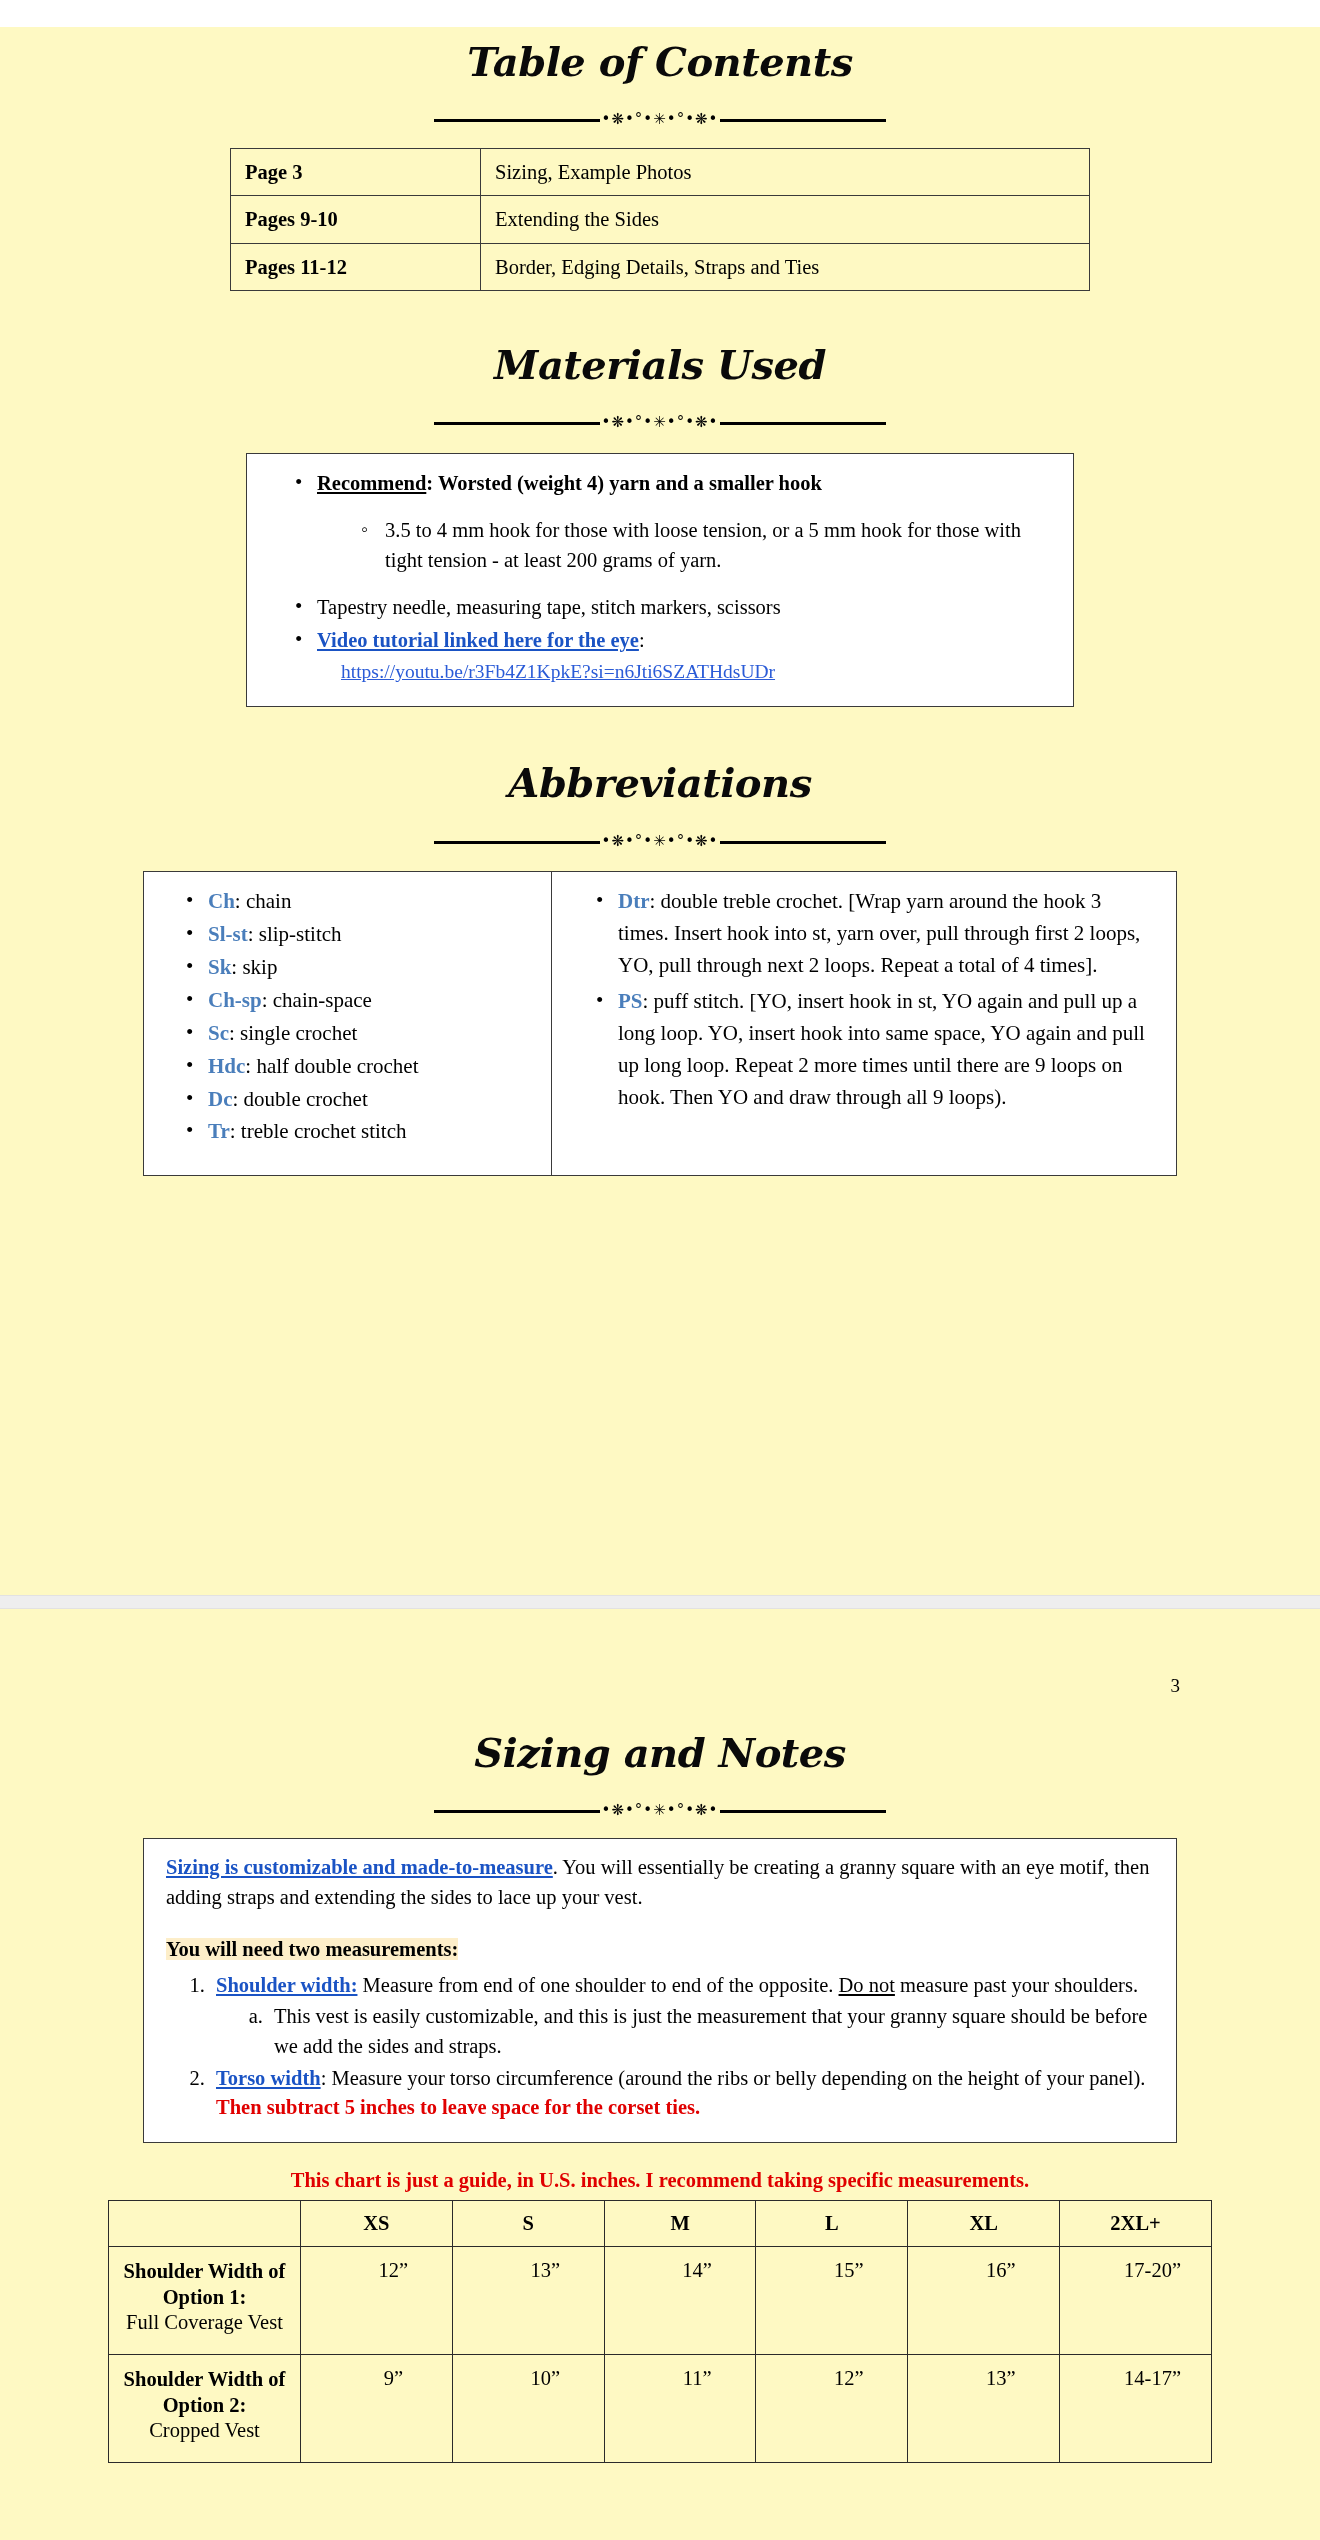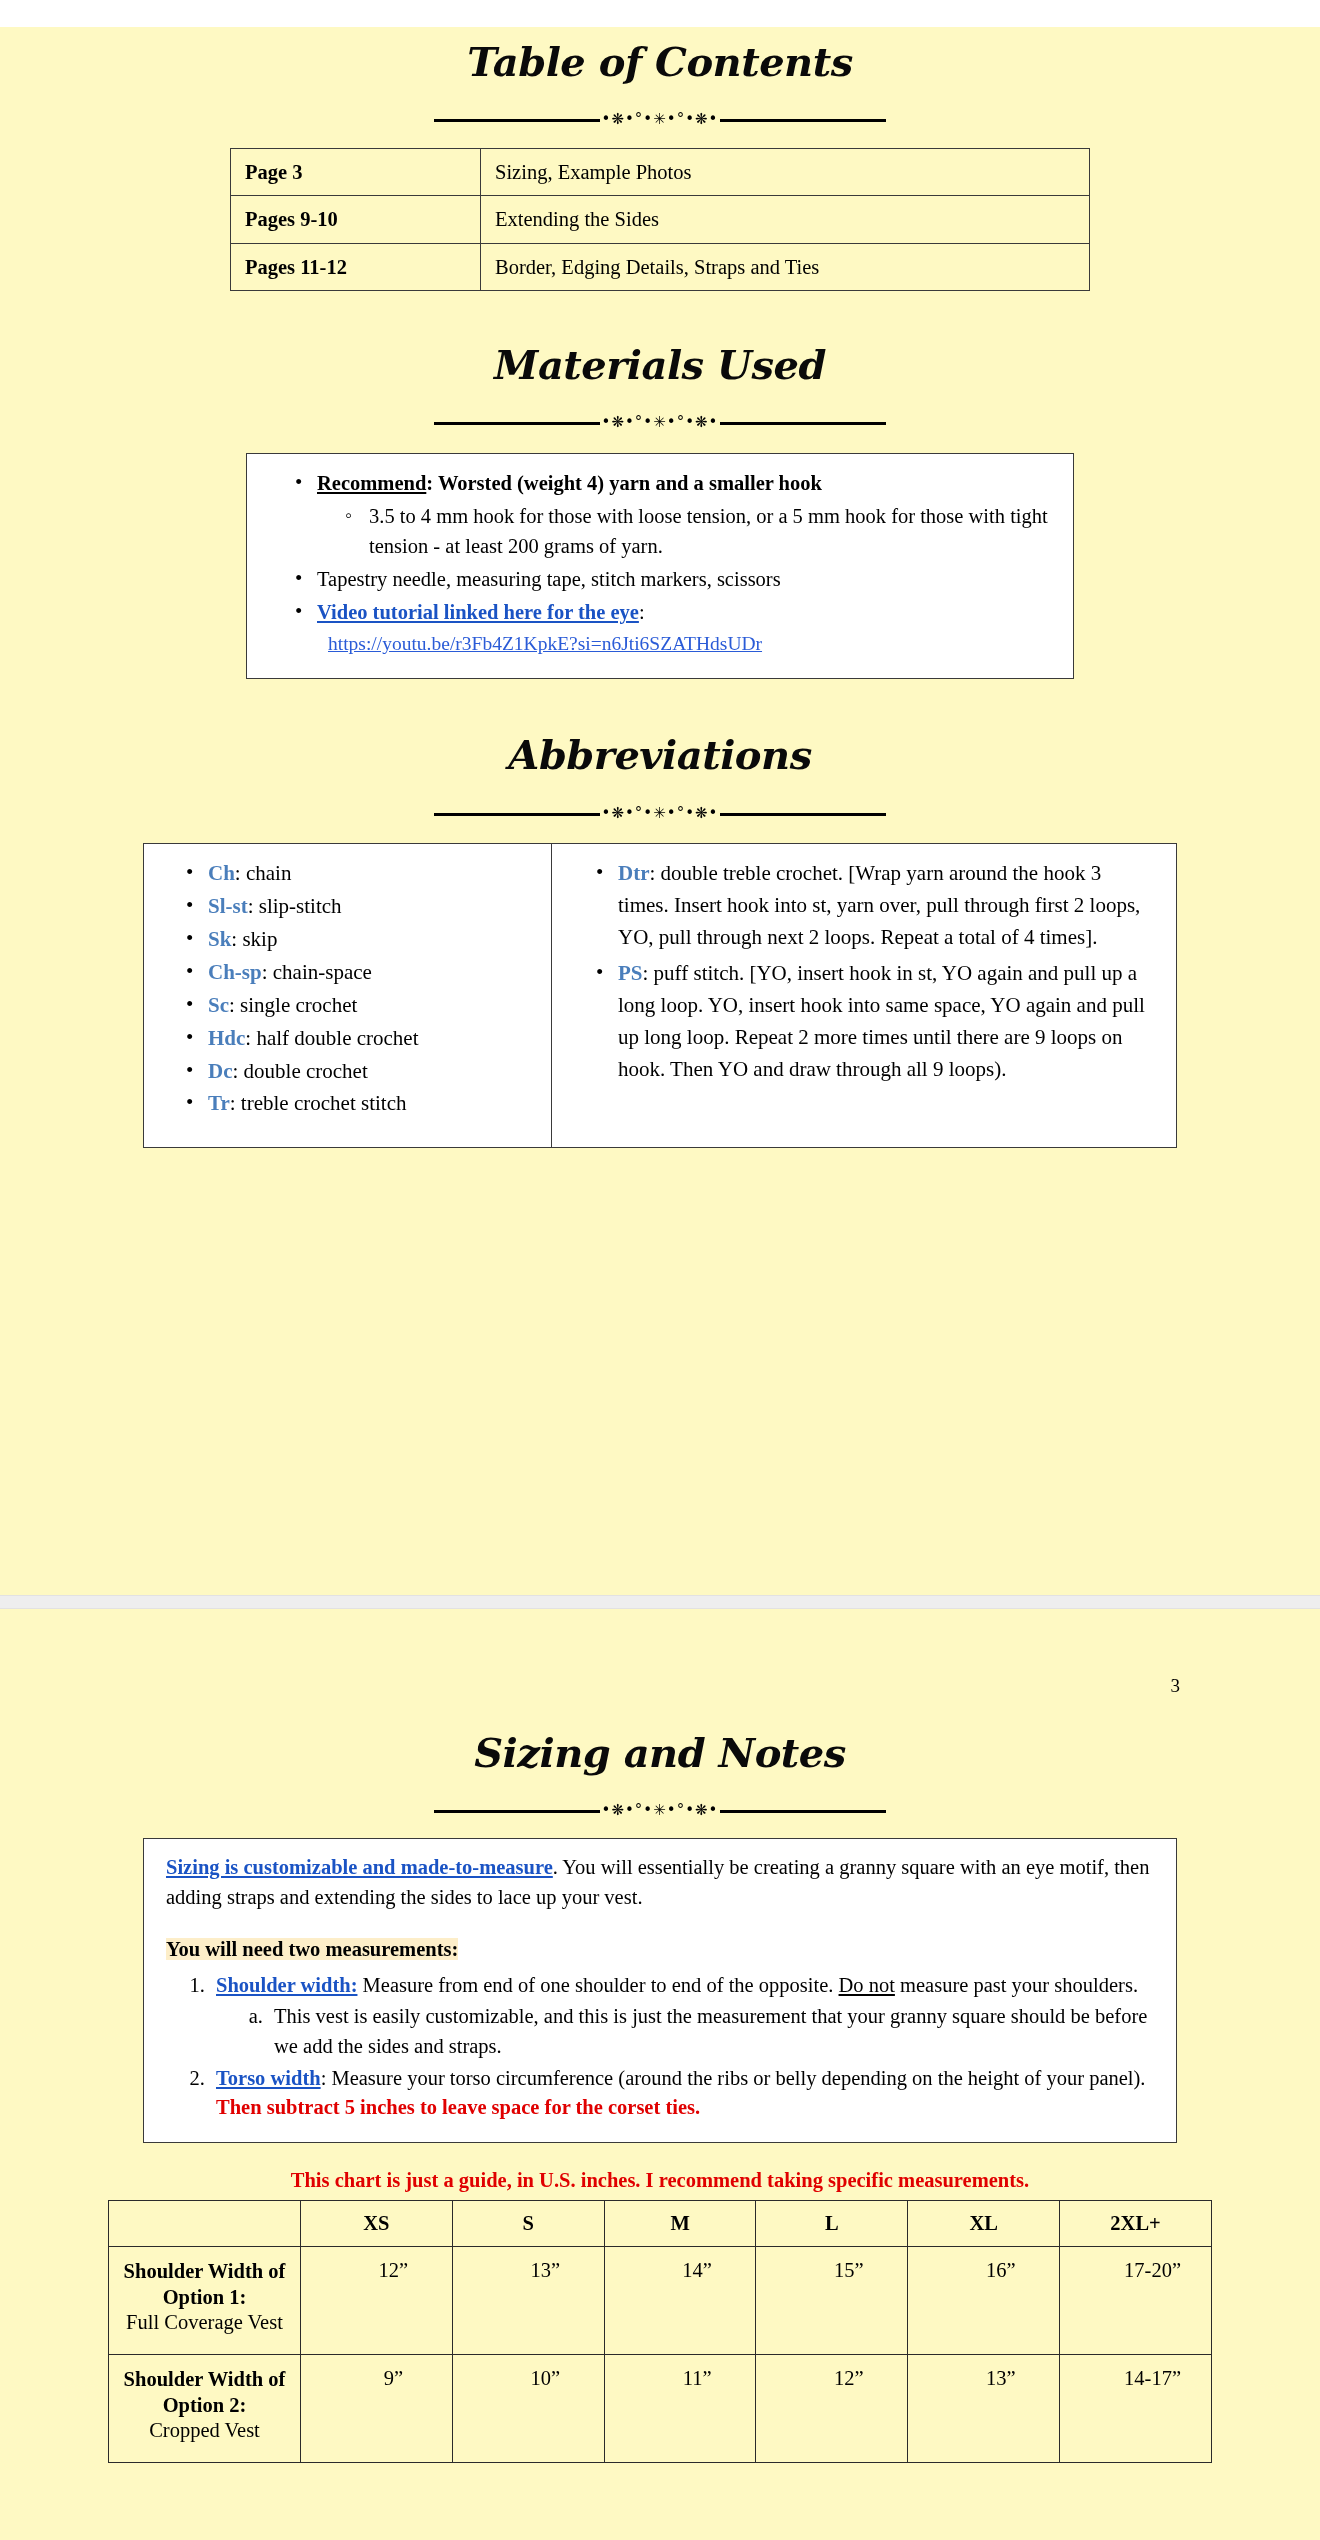--- a/index.html
+++ b/index.html
@@ -124,30 +124,30 @@
     line-height: 1.5;
     font-weight: normal;
   }
   ul.mat li.sub::before {
     content: "\25E6";
     position: absolute;
     left: 28px;
     top: -1px;
     font-size: 20px;
   }
-  ul.mat ul { list-style: none; margin: 0; padding: 0; }
+  ul.mat ul { list-style: none; margin: 16px; padding: 0; }
   .b { font-weight: bold; }
   .u { text-decoration: underline; }
   .link-strong { color: #1a53c4; font-weight: bold; text-decoration: underline; }
   .url {
     color: #2a5bd7;
     text-decoration: underline;
     font-size: 19.5px;
     display: inline-block;
-    margin-left: 11px;
+    margin-left: 24px;
   }
 
   
   .abbr-box {
     width: 1034px;
     margin: 18px auto 0 auto;
     display: flex;
     padding: 0;
   }
   .abbr-col-left {

